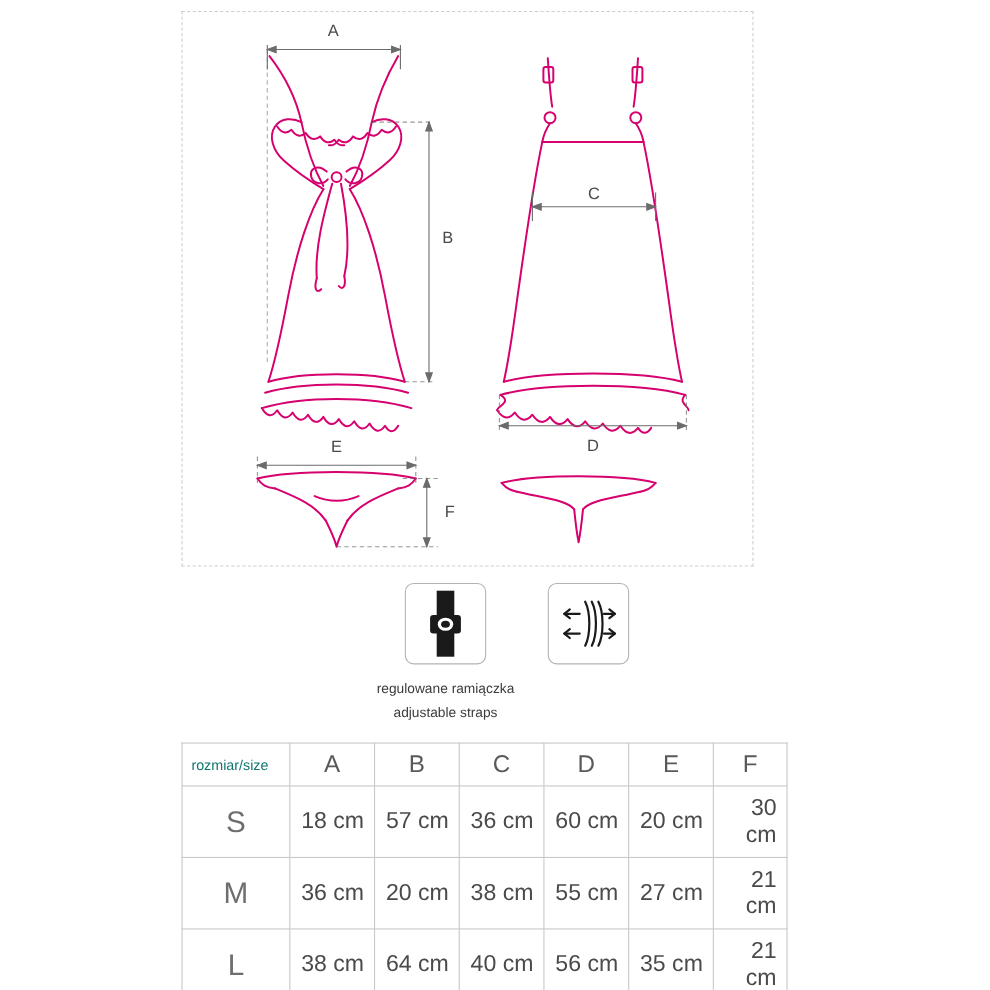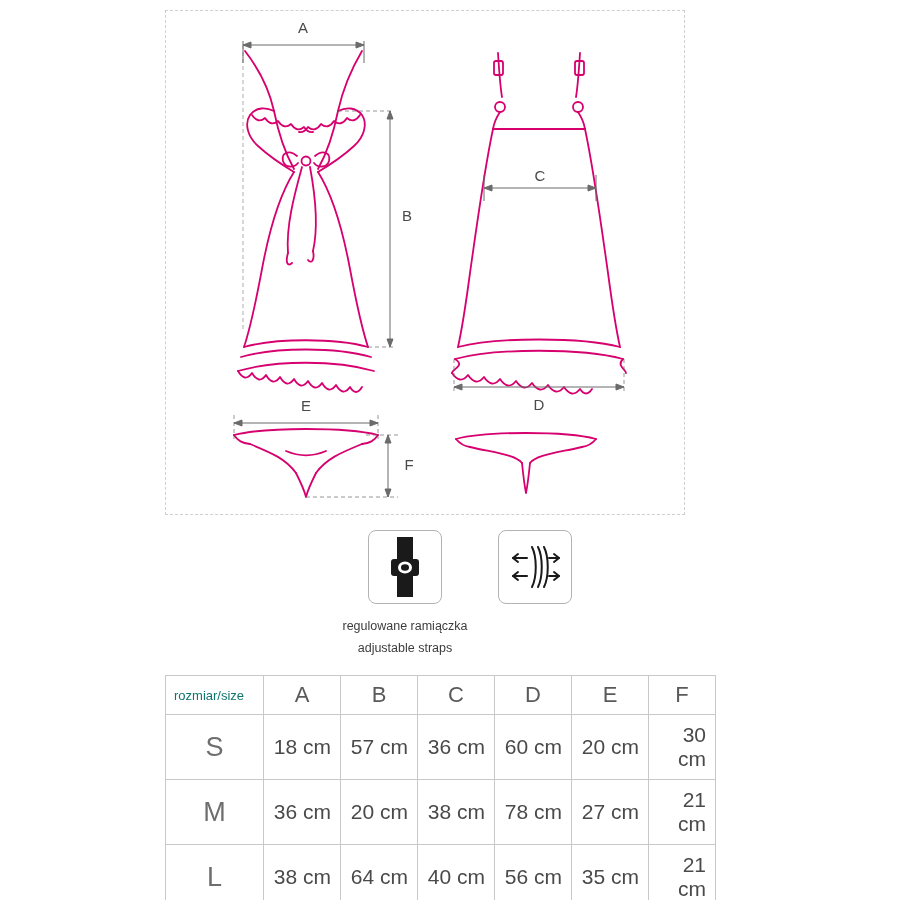--- a/index.html
+++ b/index.html
@@ -301,21 +301,21 @@
         <td class="val">36 cm</td>
         <td class="val">60 cm</td>
         <td class="val">20 cm</td>
         <td class="val">30 cm</td>
       </tr>
       <tr>
         <td class="size-name">M</td>
         <td class="val">36 cm</td>
         <td class="val">20 cm</td>
         <td class="val">38 cm</td>
-        <td class="val">78 cm</td>
+        <td class="val">55 cm</td>
         <td class="val">27 cm</td>
         <td class="val">21 cm</td>
       </tr>
       <tr>
         <td class="size-name">L</td>
         <td class="val">38 cm</td>
         <td class="val">64 cm</td>
         <td class="val">40 cm</td>
         <td class="val">56 cm</td>
         <td class="val">35 cm</td>

